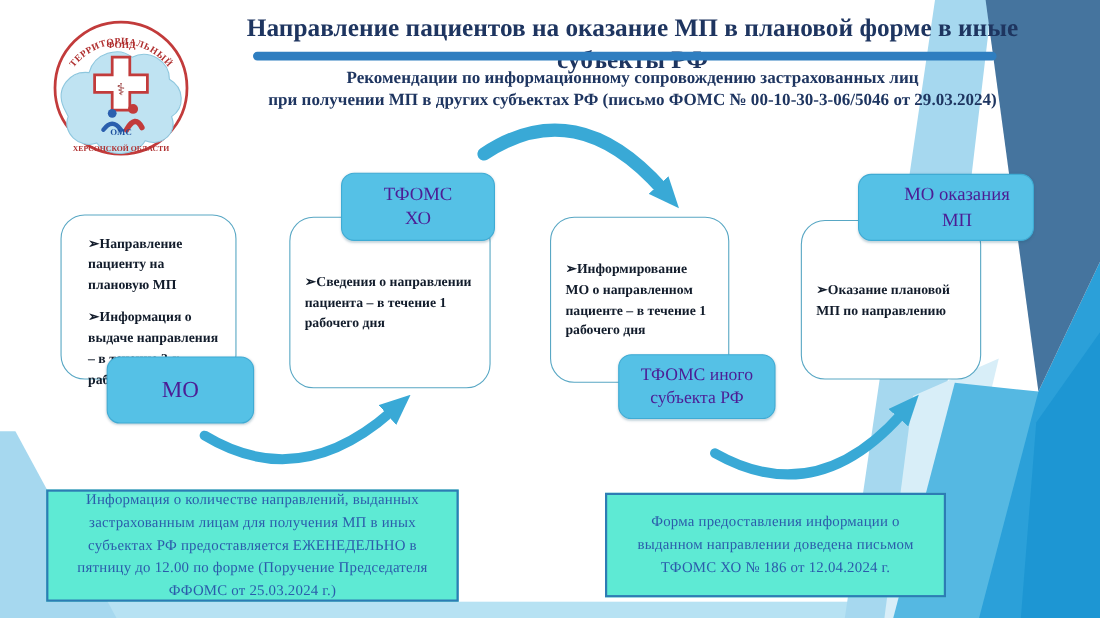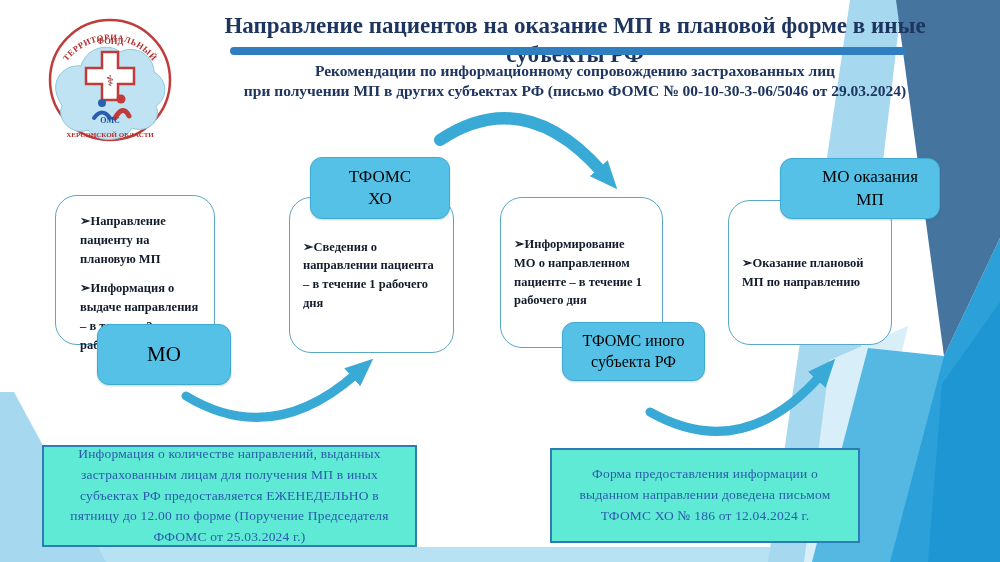--- a/index.html
+++ b/index.html
@@ -17,21 +17,21 @@
   .subtitle{position:absolute;left:205px;top:61px;width:740px;text-align:center;
          font-weight:700;font-size:15.5px;color:#1e3560;line-height:1.3;z-index:2;}
   .white-box{position:absolute;background:#ffffff;border:1.6px solid #58a7c4;border-radius:22px;
          box-sizing:border-box;display:flex;flex-direction:column;justify-content:center;
          padding:10px 13px;z-index:2;}
   .white-box.top-align{justify-content:flex-start;padding-top:16px;padding-left:24px;}
   .bullet{font-weight:700;font-size:12.5px;color:#121c2b;line-height:1.5;margin:0 0 11px 0;}
   .bullet:last-child{margin-bottom:0;}
   .node{position:absolute;background:#55c1e6;border:1px solid #3fabd4;border-radius:12px;
          display:flex;align-items:center;justify-content:center;text-align:center;
-         color:#000000;z-index:3;box-shadow:0 1px 2px rgba(30,90,120,.25);line-height:1.3;}
+         color:#4c1d95;z-index:3;box-shadow:0 1px 2px rgba(30,90,120,.25);line-height:1.3;}
   .node span{display:block;}
   .node-mo{font-size:21px;}
   .node-tfoms-kho{font-size:17px;}
   .node-tfoms-kho span{max-width:90px;}
   .node-tfoms-other{font-size:16px;align-items:center;}
   .node-tfoms-other span{max-width:115px;}
   .node-mo-care{font-size:17px;}
   .node-mo-care span{max-width:112px;}
   .note{position:absolute;background:#5eead4;border:2px solid #2d7cb4;box-sizing:border-box;
          display:flex;align-items:center;justify-content:center;text-align:center;
@@ -94,21 +94,21 @@
     <p class="bullet">➢Направление пациенту на плановую МП</p>
     <p class="bullet">➢Информация о выдаче направления – в течение 3-х рабочих дней</p>
   </div>
   <div class="node node-mo" style="left:97px;top:324px;width:132px;height:59px;">
     <span>МО</span>
   </div>
 
   <div class="node node-tfoms-kho" style="left:310px;top:157px;width:138px;height:60px;">
     <span>ТФОМС ХО</span>
   </div>
-  <div class="white-box" style="left:263px;top:197px;width:165px;height:156px;margin-left:26px;">
+  <div class="white-box" style="left:263px;top:197px;width:183px;height:156px;">
     <p class="bullet">➢Сведения о направлении пациента – в течение 1 рабочего дня</p>
   </div>
 
   <div class="white-box" style="left:500px;top:197px;width:163px;height:151px;">
     <p class="bullet">➢Информирование МО о направленном пациенте – в течение 1 рабочего дня</p>
   </div>
   <div class="node node-tfoms-other" style="left:562px;top:322px;width:141px;height:57px;">
     <span>ТФОМС иного субъекта РФ</span>
   </div>
 

